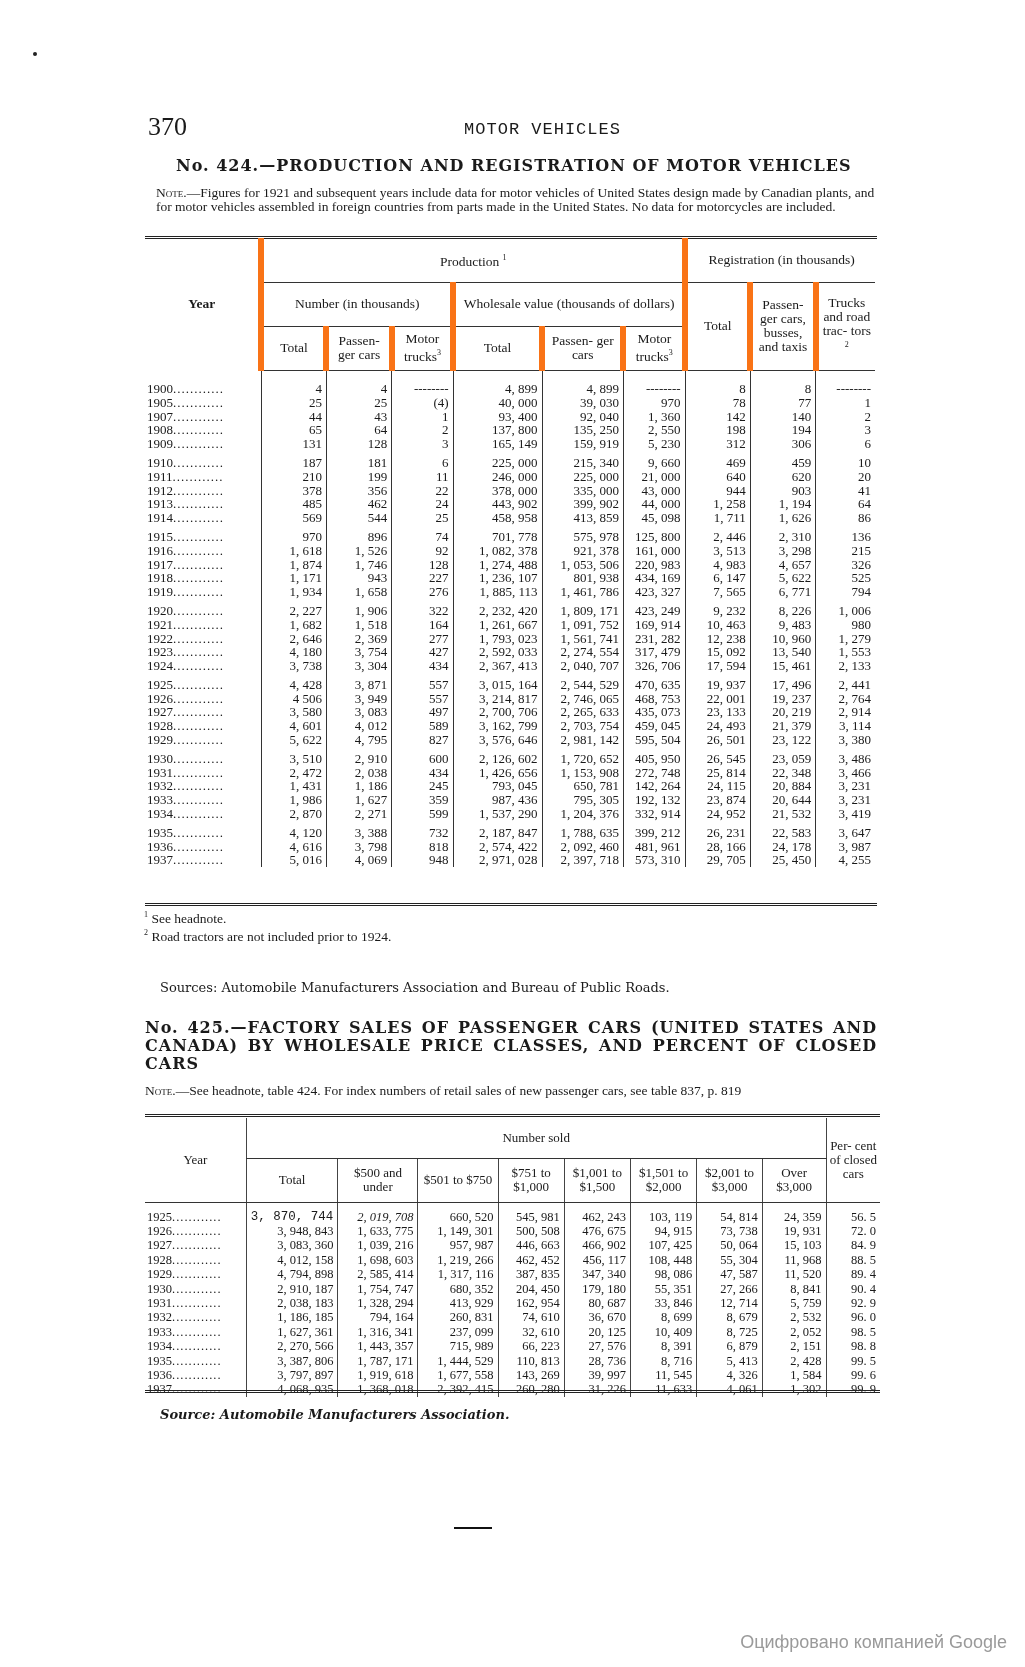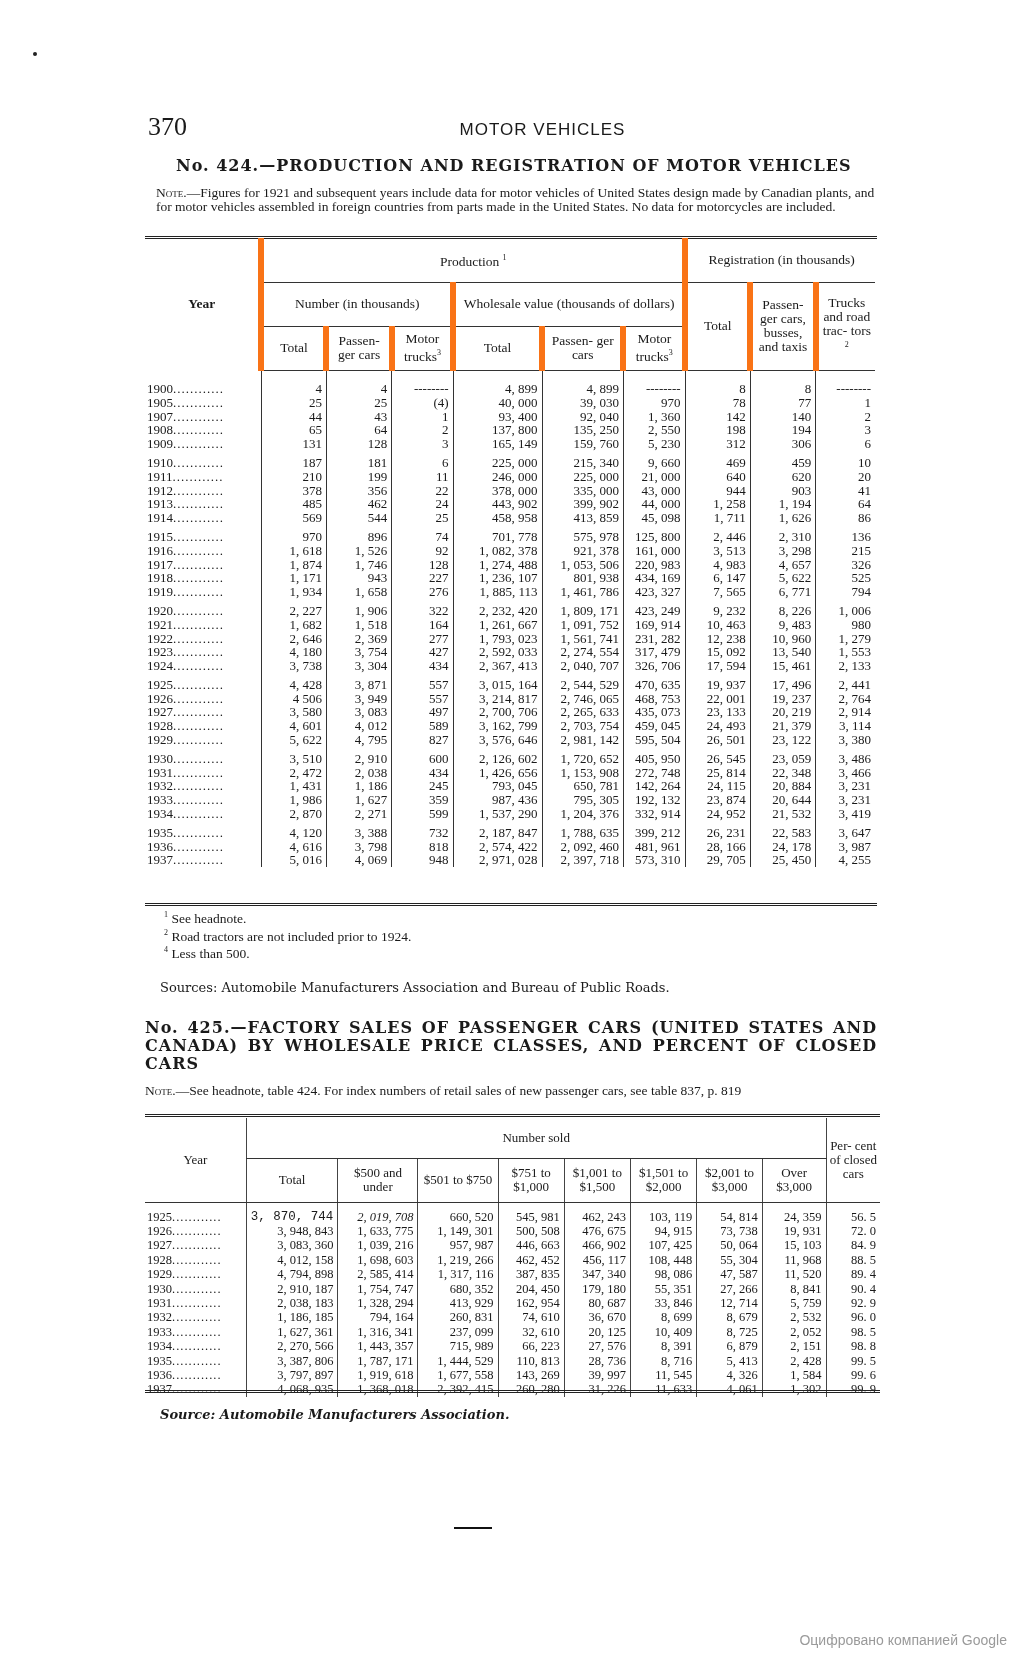--- a/index.html
+++ b/index.html
@@ -1,38 +1,38 @@
 <!DOCTYPE html>
 <html><head>
 <meta charset="utf-8">
 <style>
   html, body { margin:0; padding:0; background:#ffffff; }
   body { width:1025px; height:1667px; position:relative; overflow:hidden;
          font-family:"DejaVu Serif","Liberation Serif",serif; color:#1a1a1a; }
   .dot { position:absolute; left:33px; top:52px; width:4px; height:4px; background:#222; border-radius:50%; }
   .page-num { position:absolute; left:148px; top:112px; font-size:26px; font-family:"Liberation Serif",serif; }
-  .running-head { position:absolute; left:0; width:1025px; top:120px; text-align:center; font-size:17px; letter-spacing:1px; font-family:Liberation Sans, sans-serif; padding-left:60px; box-sizing:border-box;}
+  .running-head { position:absolute; left:0; width:1025px; top:120px; text-align:center; font-size:17px; letter-spacing:1px; font-family:Liberation Mono, monospace; padding-left:60px; box-sizing:border-box;}
   .title { position:absolute; left:176px; width:710px; font-family:"DejaVu Serif",serif; font-weight:bold; font-size:15.5px; letter-spacing:1px; line-height:18px; }
   .note { position:absolute; left:156px; width:720px; font-family:"Liberation Serif",serif; font-size:13.5px; line-height:14px; }
   .note .lbl { font-variant:small-caps; }
   table { border-collapse:collapse; font-family:"Liberation Serif",serif; }
   .t1 { position:absolute; left:145px; top:238px; width:730px; font-size:13px; }
   .t1 th { font-weight:normal; font-size:13.5px; line-height:14px; border-left:6px solid #f97316; padding:2px 2px; vertical-align:middle; }
   .t1 td { padding:0 4px; text-align:right; line-height:13.6px; border-left:1px solid #333; white-space:nowrap; }
   .t1 td.yr, .t2 td.yr { text-align:left; border-left:none; padding-left:2px; }
   .topline { position:absolute; height:0; border-top:1px solid #222; border-bottom:1px solid #222; }
   .t1 tbody tr.gap td { padding-top:6px; }
   .t2 { position:absolute; left:145px; top:1118px; width:735px; font-size:12.5px; }
   .t2 th { font-weight:normal; font-size:13px; line-height:14px; border-left:1px solid #444; padding:2px; vertical-align:middle; }
   .t2 td { padding:0 4px; text-align:right; line-height:14.4px; border-left:1px solid #444; white-space:nowrap; }
-  .foot { position:absolute; left:164px; width:720px; font-family:"Liberation Serif",serif; font-size:13.5px; line-height:14px; }
+  .foot { position:absolute; left:144px; width:720px; font-family:"Liberation Serif",serif; font-size:13.5px; line-height:14px; }
   .sup { font-size:8px; vertical-align:super; }
   .source { position:absolute; left:160px; font-family:"DejaVu Serif",serif; font-size:12.5px; }
   .dash { position:absolute; left:454px; top:1527px; width:38px; height:2px; background:#111; }
-  .watermark { position:absolute; right:18px; top:1632px; font-family:"Liberation Sans",sans-serif; font-size:14px; color:#9a9a9a; }
+  .watermark { position:absolute; right:18px; top:1632px; font-family:"Liberation Sans",sans-serif; font-size:18px; color:#9a9a9a; }
   .hdr-rule { border-bottom:1px solid #333; }
   .dots::after { content:"............"; letter-spacing:1px; }
 </style>
 </head>
 <body>
 
 <div class="dot"></div>
 <div class="page-num">370</div>
 <div class="running-head">MOTOR VEHICLES</div>
 
@@ -126,21 +126,21 @@
         <td>198</td>
         <td>194</td>
         <td>3</td>
       </tr>
       <tr>
         <td class="yr"><span>1909</span><span class="dots"></span></td>
         <td>131</td>
         <td>128</td>
         <td>3</td>
         <td>165, 149</td>
-        <td>159, 760</td>
+        <td>159, 919</td>
         <td>5, 230</td>
         <td>312</td>
         <td>306</td>
         <td>6</td>
       </tr>
       <tr class="gap">
         <td class="yr"><span>1910</span><span class="dots"></span></td>
         <td>187</td>
         <td>181</td>
         <td>6</td>
@@ -476,21 +476,20 @@
         <td>4, 255</td>
       </tr>
     </tbody>
 </table>
 
 <div class="topline" style="left:145px; top:903px; width:732px; height:1px;"></div>
 
 <div class="foot" style="top:908px;">
   <div><span class="sup">1</span> <span>See headnote.</span></div>
   <div><span class="sup">2</span> <span>Road tractors are not included prior to 1924.</span></div>
-  <div><span class="sup">4</span> <span>Less than 500.</span></div>
 </div>
 <div class="source" style="top:980px; font-size:13px;">Sources: Automobile Manufacturers Association and Bureau of Public Roads.</div>
 
 <div class="title" style="top:1019px; left:145px; width:732px; font-size:16px; text-align:justify;">No. 425.—FACTORY SALES OF PASSENGER CARS (UNITED STATES AND CANADA) BY WHOLESALE PRICE CLASSES, AND PERCENT OF CLOSED CARS</div>
 <div class="note" style="top:1084px; left:145px; width:735px;">
   <span class="lbl">Note.</span><span>—See headnote, table 424.  For index numbers of retail sales of new passenger cars, see table 837, p. 819</span>
 </div>
 <div class="topline" style="left:145px; top:1114px; width:735px; height:1px;"></div>
 
 <table class="t2">

